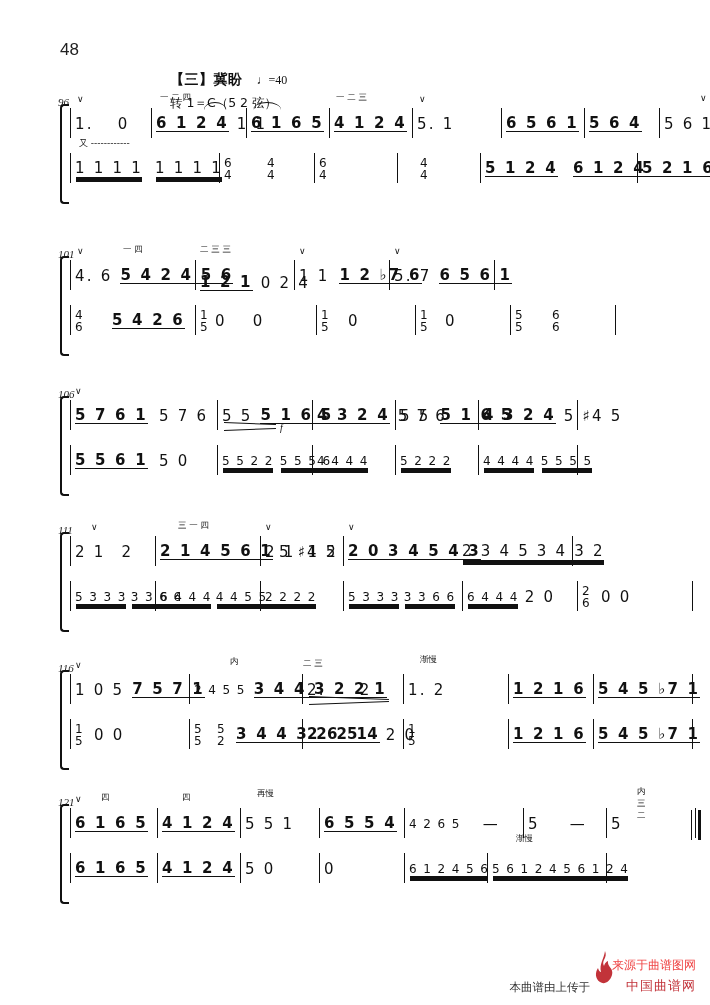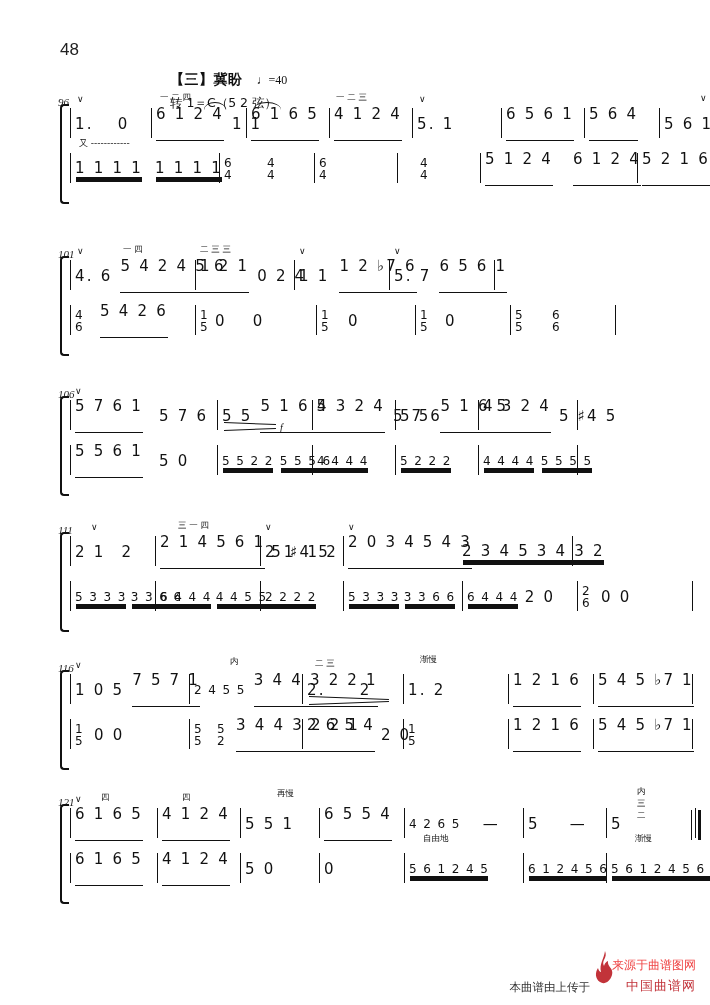--- a/index.html
+++ b/index.html
@@ -47,21 +47,21 @@
   }
   .bar:last-child{border-right:1px solid #111;}
   .bar.nolb{border-left:none;}
   .notes{
     font-family:"DejaVu Sans", sans-serif;
     font-size:15px;letter-spacing:2.2px;white-space:nowrap;
     line-height:1;position:relative;top:1px;
   }
   .notes.tiny{font-size:12px;letter-spacing:1.4px;}
   
-  .beam1{border-bottom:1px solid #111;padding-bottom:18px;}
+  .beam1{border-bottom:1px solid #111;padding-bottom:0;font-weight:bold;}
   .beam2{box-shadow:0 3px 0 -1px #111,0 6px 0 -1px #111;padding-bottom:1px;}
   
   .mark{
     position:absolute;font-size:9px;font-family:"DejaVu Sans", sans-serif;
     color:#111;white-space:nowrap;
   }
   .mark.cn{font-size:8.5px;}
   .mark.ital{font-style:italic;font-family:"Liberation Serif",serif;font-size:10px;}
   .arc{
     position:absolute;border-top:1px solid #111;border-radius:50%/100% 100% 0 0;
@@ -197,21 +197,21 @@
     <div class="brace"></div>
 
     <div class="staff" style="margin-left:10px;">
       <div class="bars">
         <div class="bar" style="width:116px;">
           <span class="mark" style="left:6px;top:-14px;">∨</span>
           <span class="mark cn" style="left:52px;top:-16px;">一 四</span>
           <span class="notes">4.  6</span>
           <span class="notes beam1" style="margin-left:8px;">5 4 2 4 5 6</span>
         </div>
-        <div class="bar" style="width:90px;">
+        <div class="bar" style="width:90px;align-items:flex-end;">
           <span class="mark cn" style="left:4px;top:-16px;">二 三 三</span>
           <span class="notes beam1">1 2 1</span>
           <span class="notes" style="margin-left:8px;">0  2 4</span>
         </div>
         <div class="bar" style="width:86px;">
           <span class="mark" style="left:4px;top:-14px;">∨</span>
           <span class="notes">1 1</span>
           <span class="notes beam1" style="margin-left:10px;">1 2 ♭7 6</span>
         </div>
         <div class="bar" style="width:96px;">
@@ -219,21 +219,21 @@
           <span class="notes">5.   7</span>
           <span class="notes beam1" style="margin-left:8px;">6 5 6 1</span>
         </div>
       </div>
     </div>
 
     <div class="staff lower" style="margin-left:10px;">
       <div class="bars">
         <div class="bar" style="width:116px;">
           <span class="notes tiny">4<br>6</span>
-          <span class="notes beam1" style="margin-left:16px;">5 4 2 6</span>
+          <span class="notes beam1" style="margin-left:28px;">5 4 2 6</span>
         </div>
         <div class="bar" style="width:112px;">
           <span class="notes tiny">1<br>5</span>
           <span class="notes" style="margin-left:6px;">0</span>
           <span class="notes" style="margin-left:26px;">0</span>
         </div>
         <div class="bar" style="width:90px;">
           <span class="notes tiny">1<br>5</span>
           <span class="notes" style="margin-left:18px;">0</span>
         </div>
@@ -380,21 +380,21 @@
           <span class="notes">1  0 5</span>
           <span class="notes beam1" style="margin-left:8px;">7 5 7 1</span>
         </div>
         <div class="bar" style="width:104px;">
           <span class="mark cn" style="left:40px;top:-18px;">内</span>
           <span class="notes tiny">2 4
 5  5</span>
           <span class="notes beam1" style="margin-left:8px;">3 4 4 3 2 2 1</span>
         </div>
         <div class="bar" style="width:92px;">
-          <span class="mark cn" style="left:12px;top:-16px;">二 三</span>
+          <span class="mark cn" style="left:0;top:-16px;">二 三</span>
           <span class="notes">2.</span>
           <span class="notes" style="margin-left:34px;">2</span>
           <span class="hair" style="left:6px;top:22px;width:80px;"></span>
         </div>
         <div class="bar" style="width:96px;">
           <span class="mark cn" style="left:16px;top:-20px;">渐慢</span>
           <span class="notes">1.    2</span>
         </div>
         <div class="bar" style="width:76px;">
           <span class="notes beam1">1 2 1 6</span>
@@ -442,21 +442,21 @@
         <div class="bar" style="width:78px;">
           <span class="mark" style="left:4px;top:-14px;">∨</span>
           <span class="mark cn" style="left:30px;top:-16px;">四</span>
           <span class="notes beam1">6 1 6 5</span>
         </div>
         <div class="bar" style="width:74px;">
           <span class="mark cn" style="left:24px;top:-16px;">四</span>
           <span class="notes beam1">4 1 2 4</span>
         </div>
         <div class="bar" style="width:70px;">
-          <span class="mark cn" style="left:36px;top:-20px;">再慢</span>
+          <span class="mark cn" style="left:16px;top:-20px;">再慢</span>
           <span class="notes">5  5 1</span>
         </div>
         <div class="bar" style="width:76px;">
           <span class="notes beam1">6 5 5 4</span>
         </div>
         <div class="bar" style="width:110px;">
           <span class="notes tiny">4 2
 6  5</span>
           <span class="notes" style="margin-left:22px;">—</span>
         </div>
@@ -478,24 +478,20 @@
           <span class="notes beam1">6 1 6 5</span>
         </div>
         <div class="bar" style="width:74px;">
           <span class="notes beam1">4 1 2 4</span>
         </div>
         <div class="bar" style="width:70px;">
           <span class="notes">5  0</span>
         </div>
         <div class="bar" style="width:76px;">
           <span class="notes">0</span>
-        </div>
-        <div class="bar" style="width:110px;">
-          <span class="mark cn" style="left:18px;top:-20px;">自由地</span>
-          <span class="notes beam2 tiny">5 6 1 2 4 5</span>
         </div>
         <div class="bar" style="width:74px;">
           <span class="notes beam2 tiny">6 1 2 4 5 6</span>
         </div>
         <div class="bar" style="width:110px;">
           <span class="mark cn" style="left:28px;top:-20px;">渐慢</span>
           <span class="notes beam2 tiny">5 6 1 2 4 5 6 1 2 4</span>
         </div>
 
       </div>

